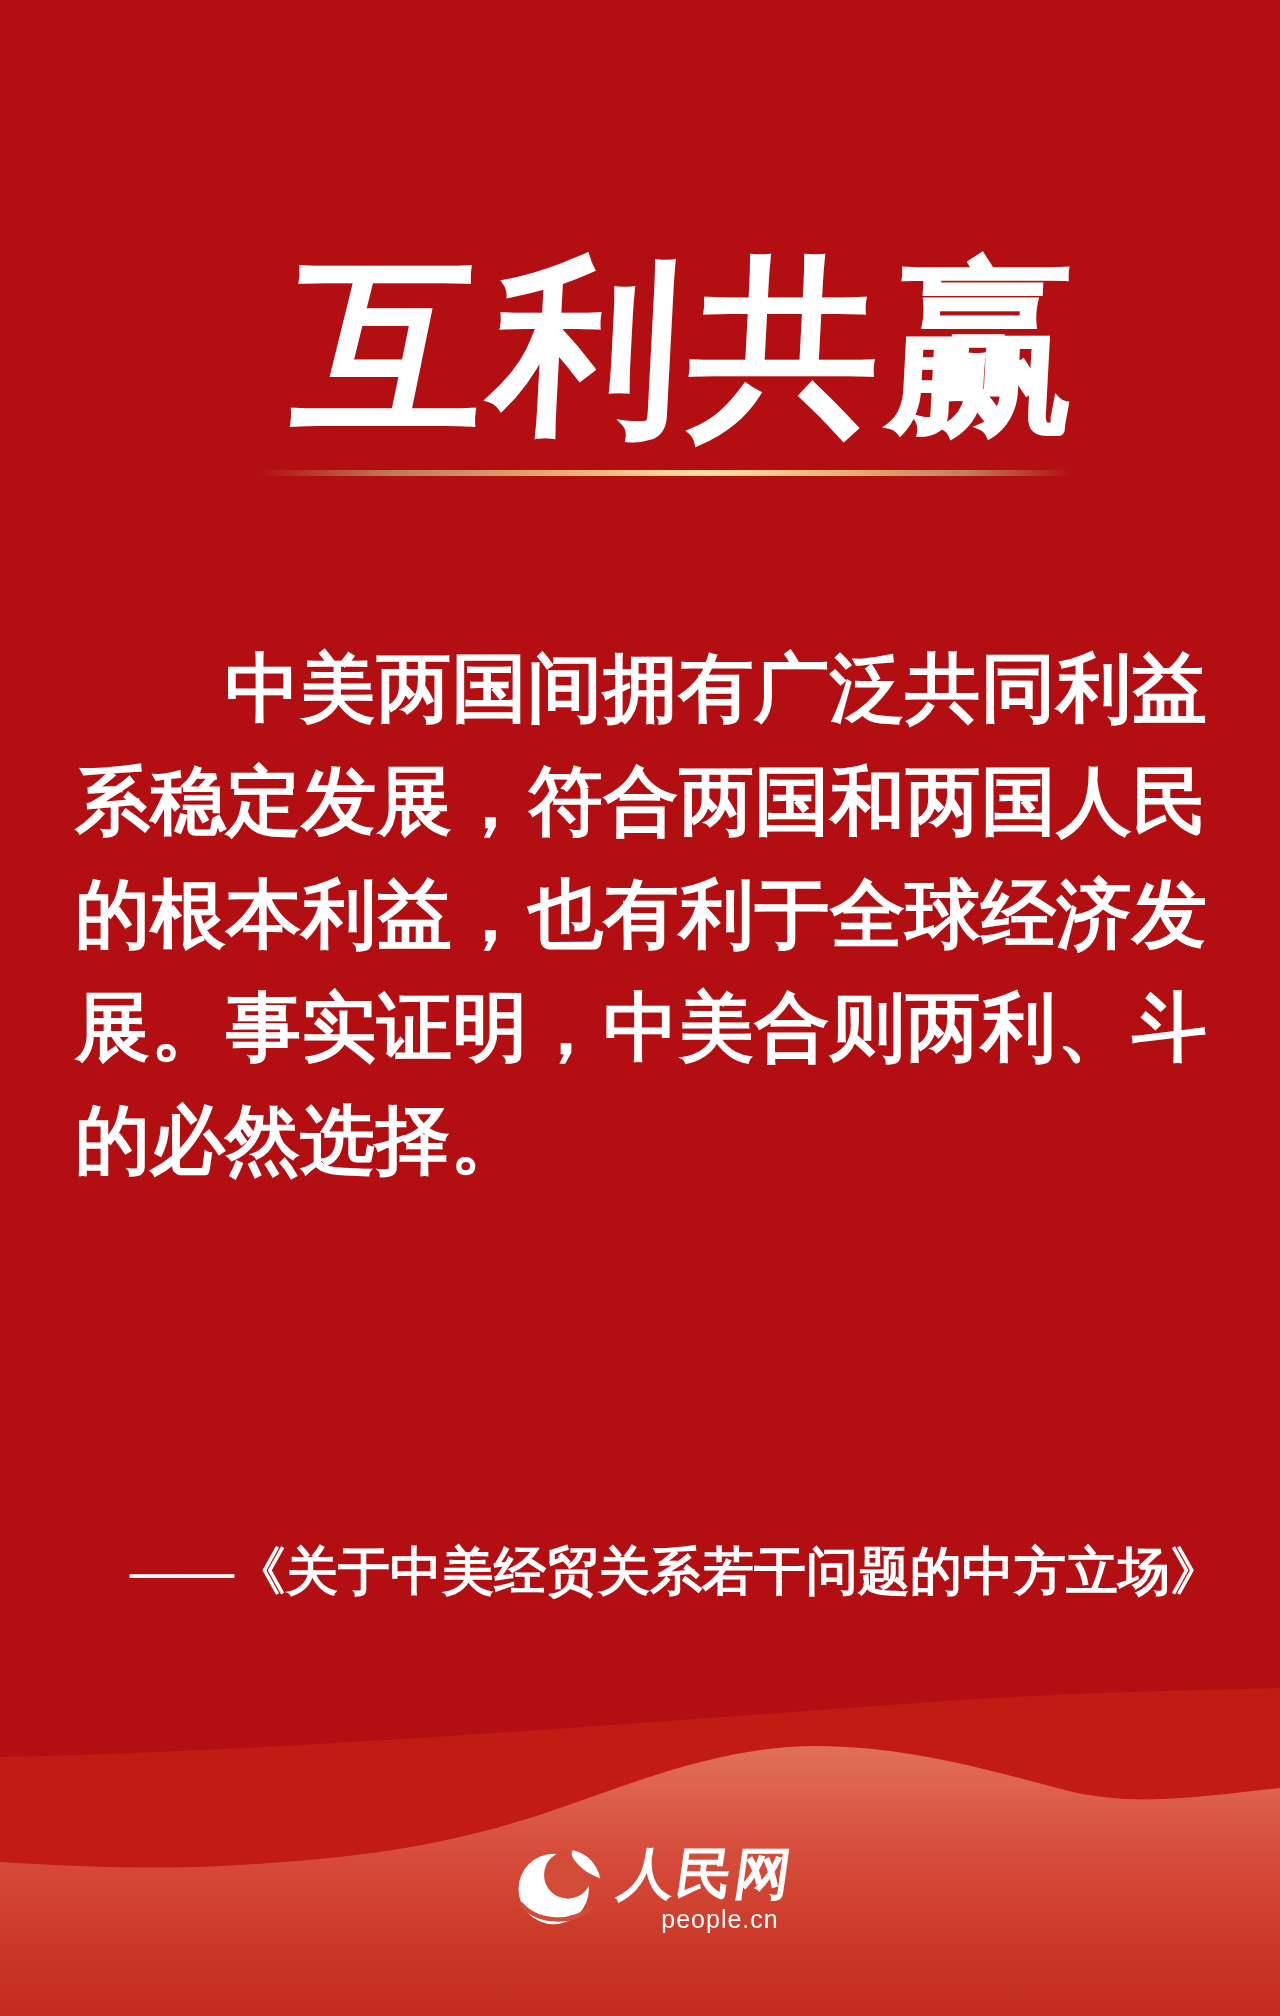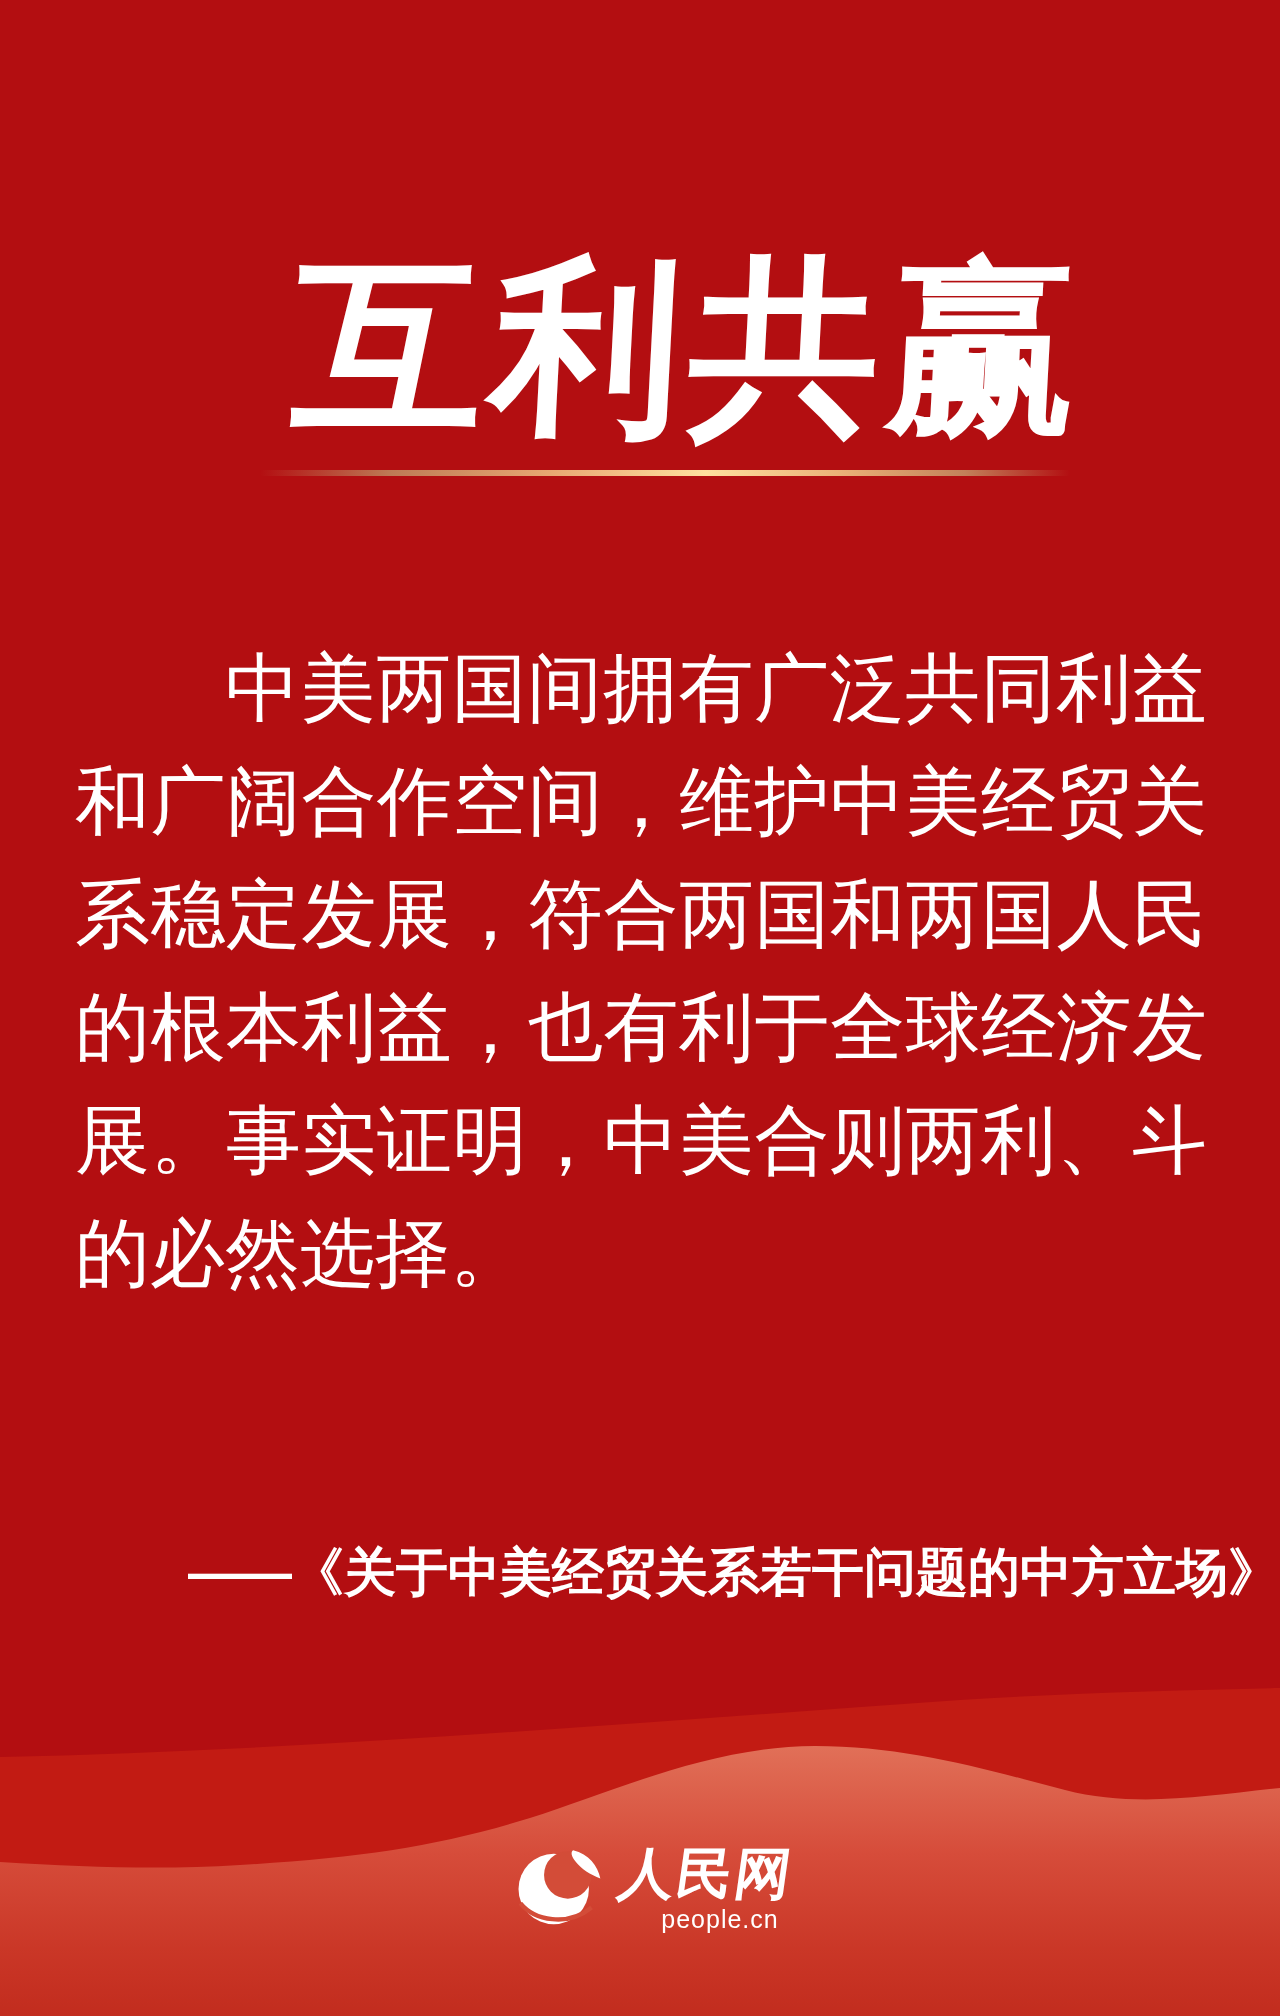--- a/index.html
+++ b/index.html
@@ -39,35 +39,35 @@
     border-radius:3px;
   }
   
   .body-text{
     position:absolute;
     left:75px;top:632px;
     width:1132px;
   }
   .body-line{
     font-size:75px;
-    font-weight:400;
+    font-weight:700;
     line-height:113px;
     height:113px;
     text-align:justify;
     text-align-last:justify;
     white-space:nowrap;
   }
   .body-line.first{ text-indent:2em; }
   .body-line.last{ text-align:center; text-align-last:left; }
   
   .attribution{
     position:absolute;
     left:130px;right:0;top:1532px;
-    text-align:right;
-    font-family:Liberation Sans, sans-serif;
+    text-align:left;
+    font-family:Liberation Serif, serif;
     font-weight:700;
     font-size:52px;
     line-height:80px;
   }
   .attribution .src{ white-space:nowrap; display:block; }
   .attribution .doc{ display:block; }
   
   .wave-wrap{
     position:absolute;
     left:0;top:1686px;
@@ -106,21 +106,20 @@
 <body>
 
 <div class="poster">
 
   <div class="title">互利共赢</div>
 
   <div class="gold-line"></div>
 
   <div class="body-text">
     <div class="body-line first">中美两国间拥有广泛共同利益</div>
-    <div class="body-line">和广阔合作空间，维护中美经贸关</div>
     <div class="body-line">系稳定发展，符合两国和两国人民</div>
     <div class="body-line">的根本利益，也有利于全球经济发</div>
     <div class="body-line">展。事实证明，中美合则两利、斗</div>
     <div class="body-line last">的必然选择。</div>
   </div>
 
   <div class="attribution">
     <span class="src">——《关于中美经贸关系若干问题的中方立场》</span>
   </div>
 

